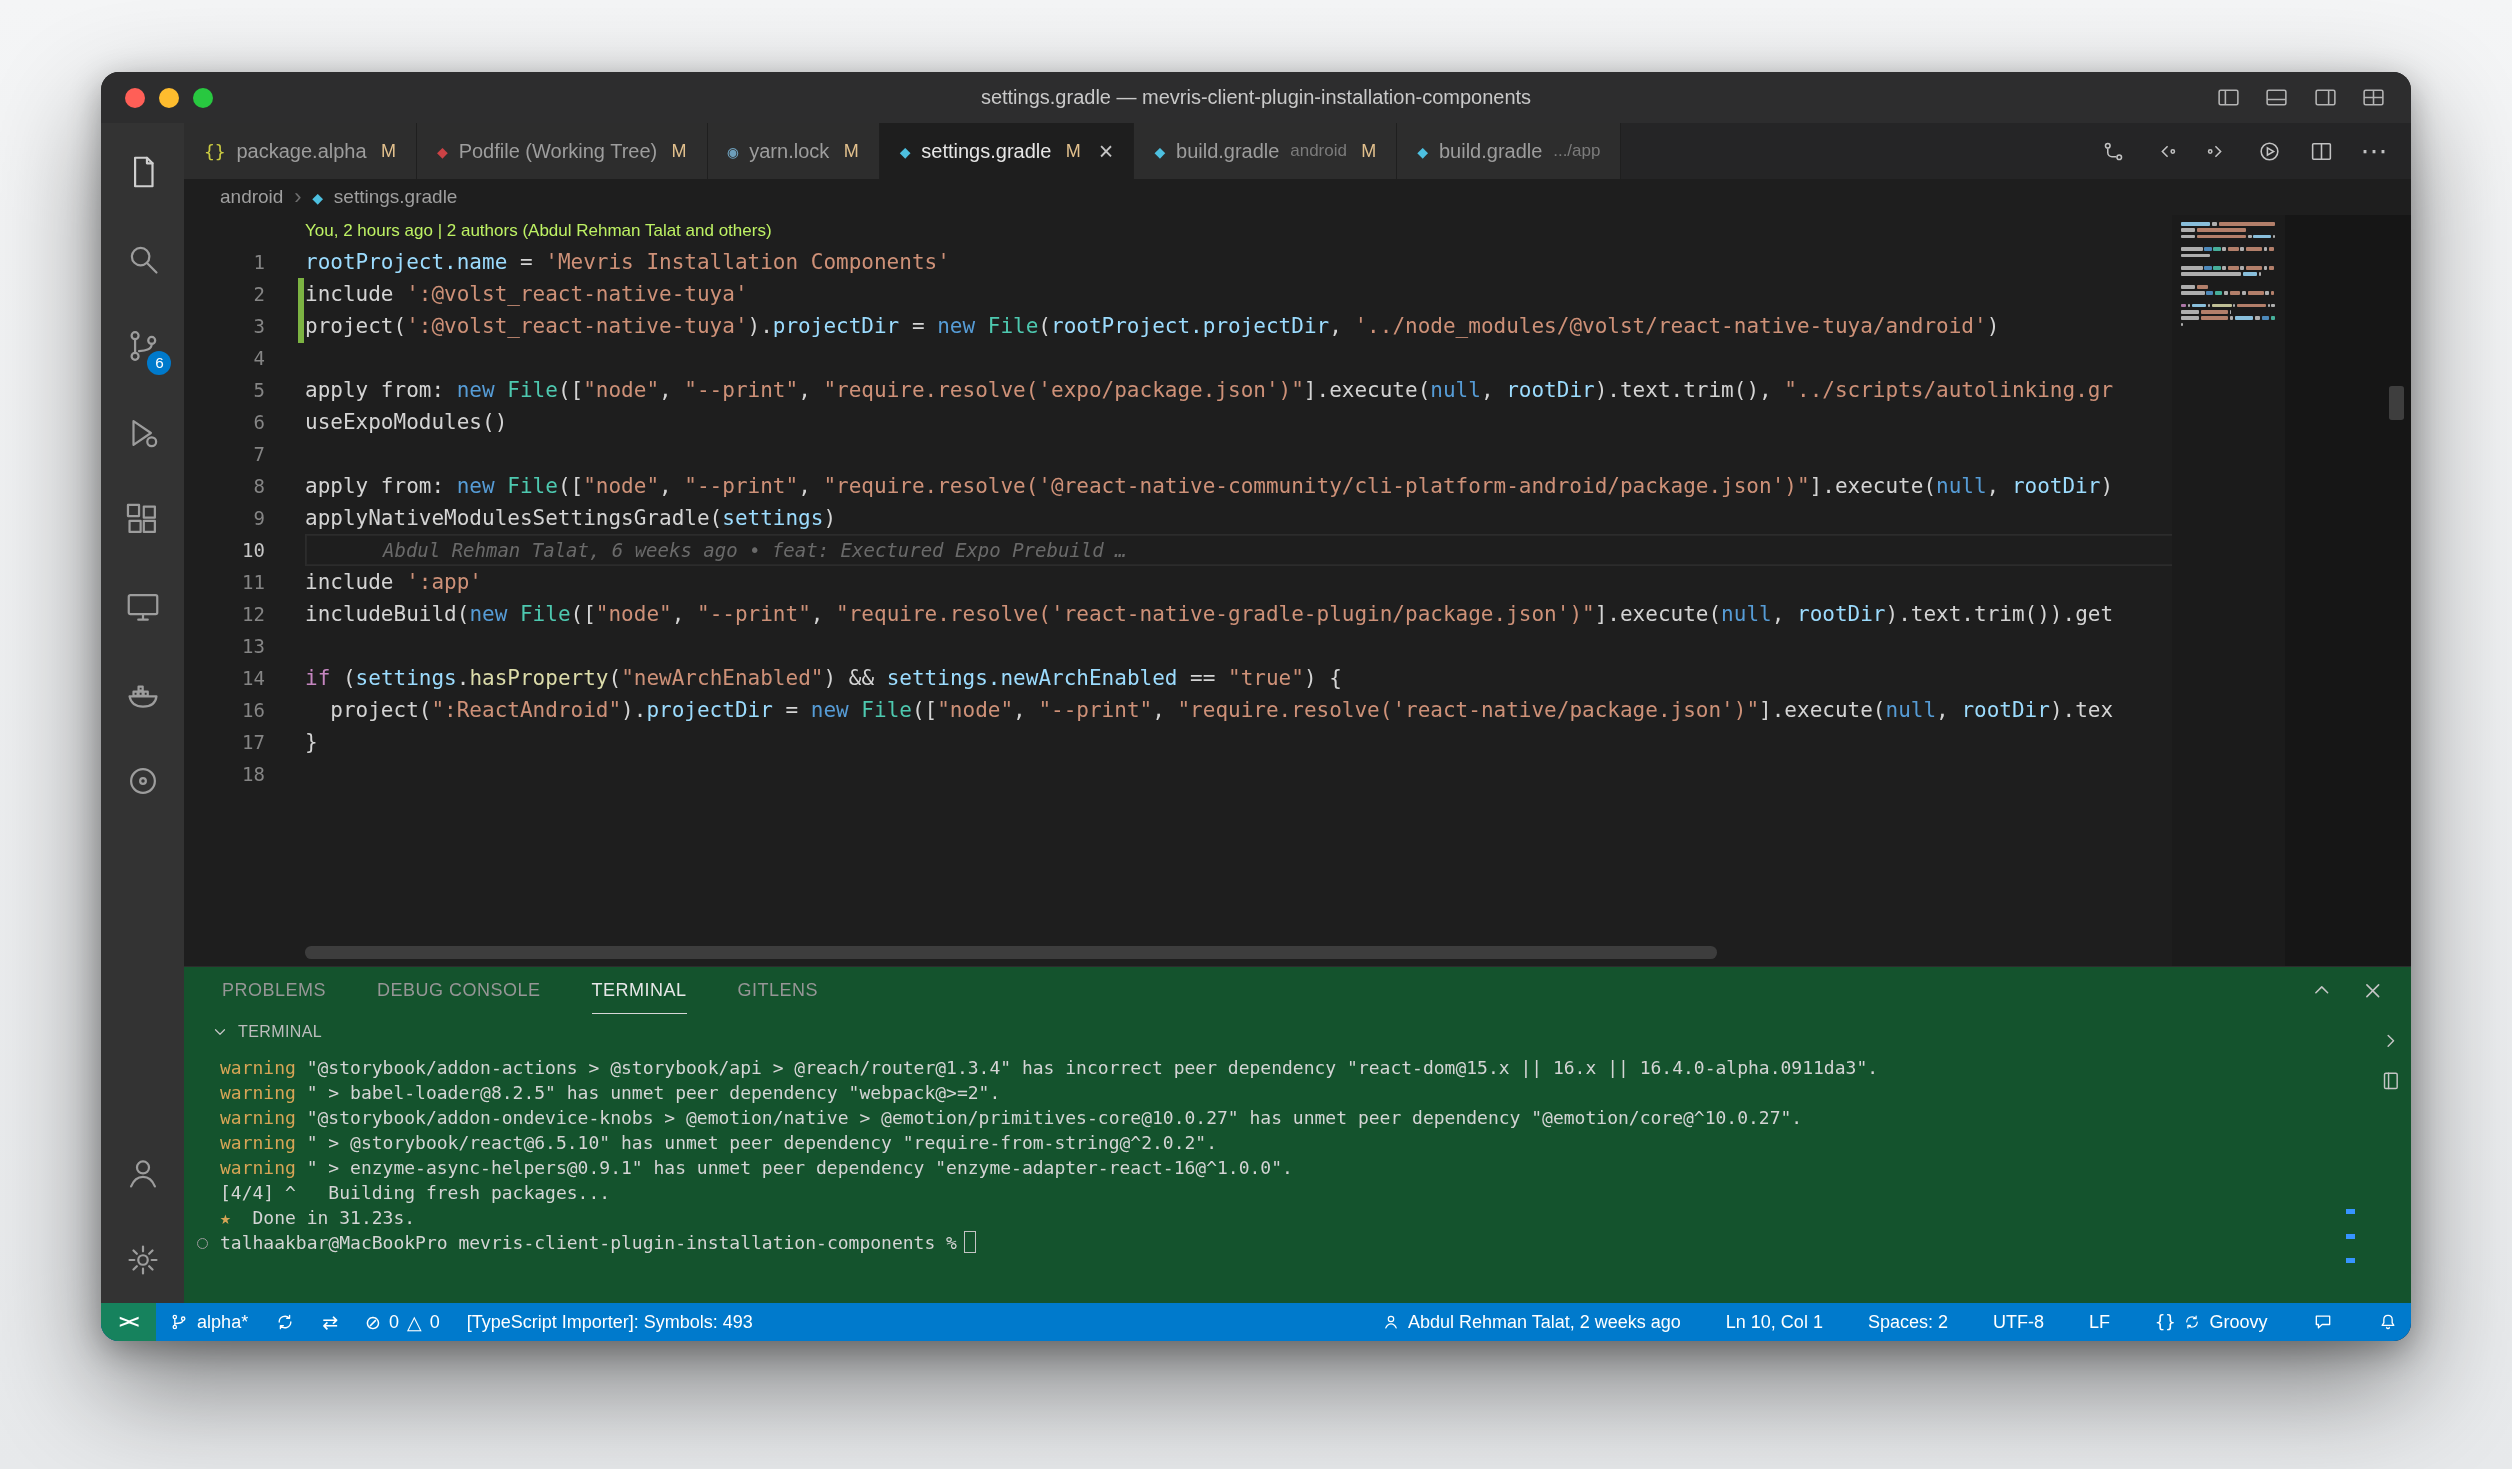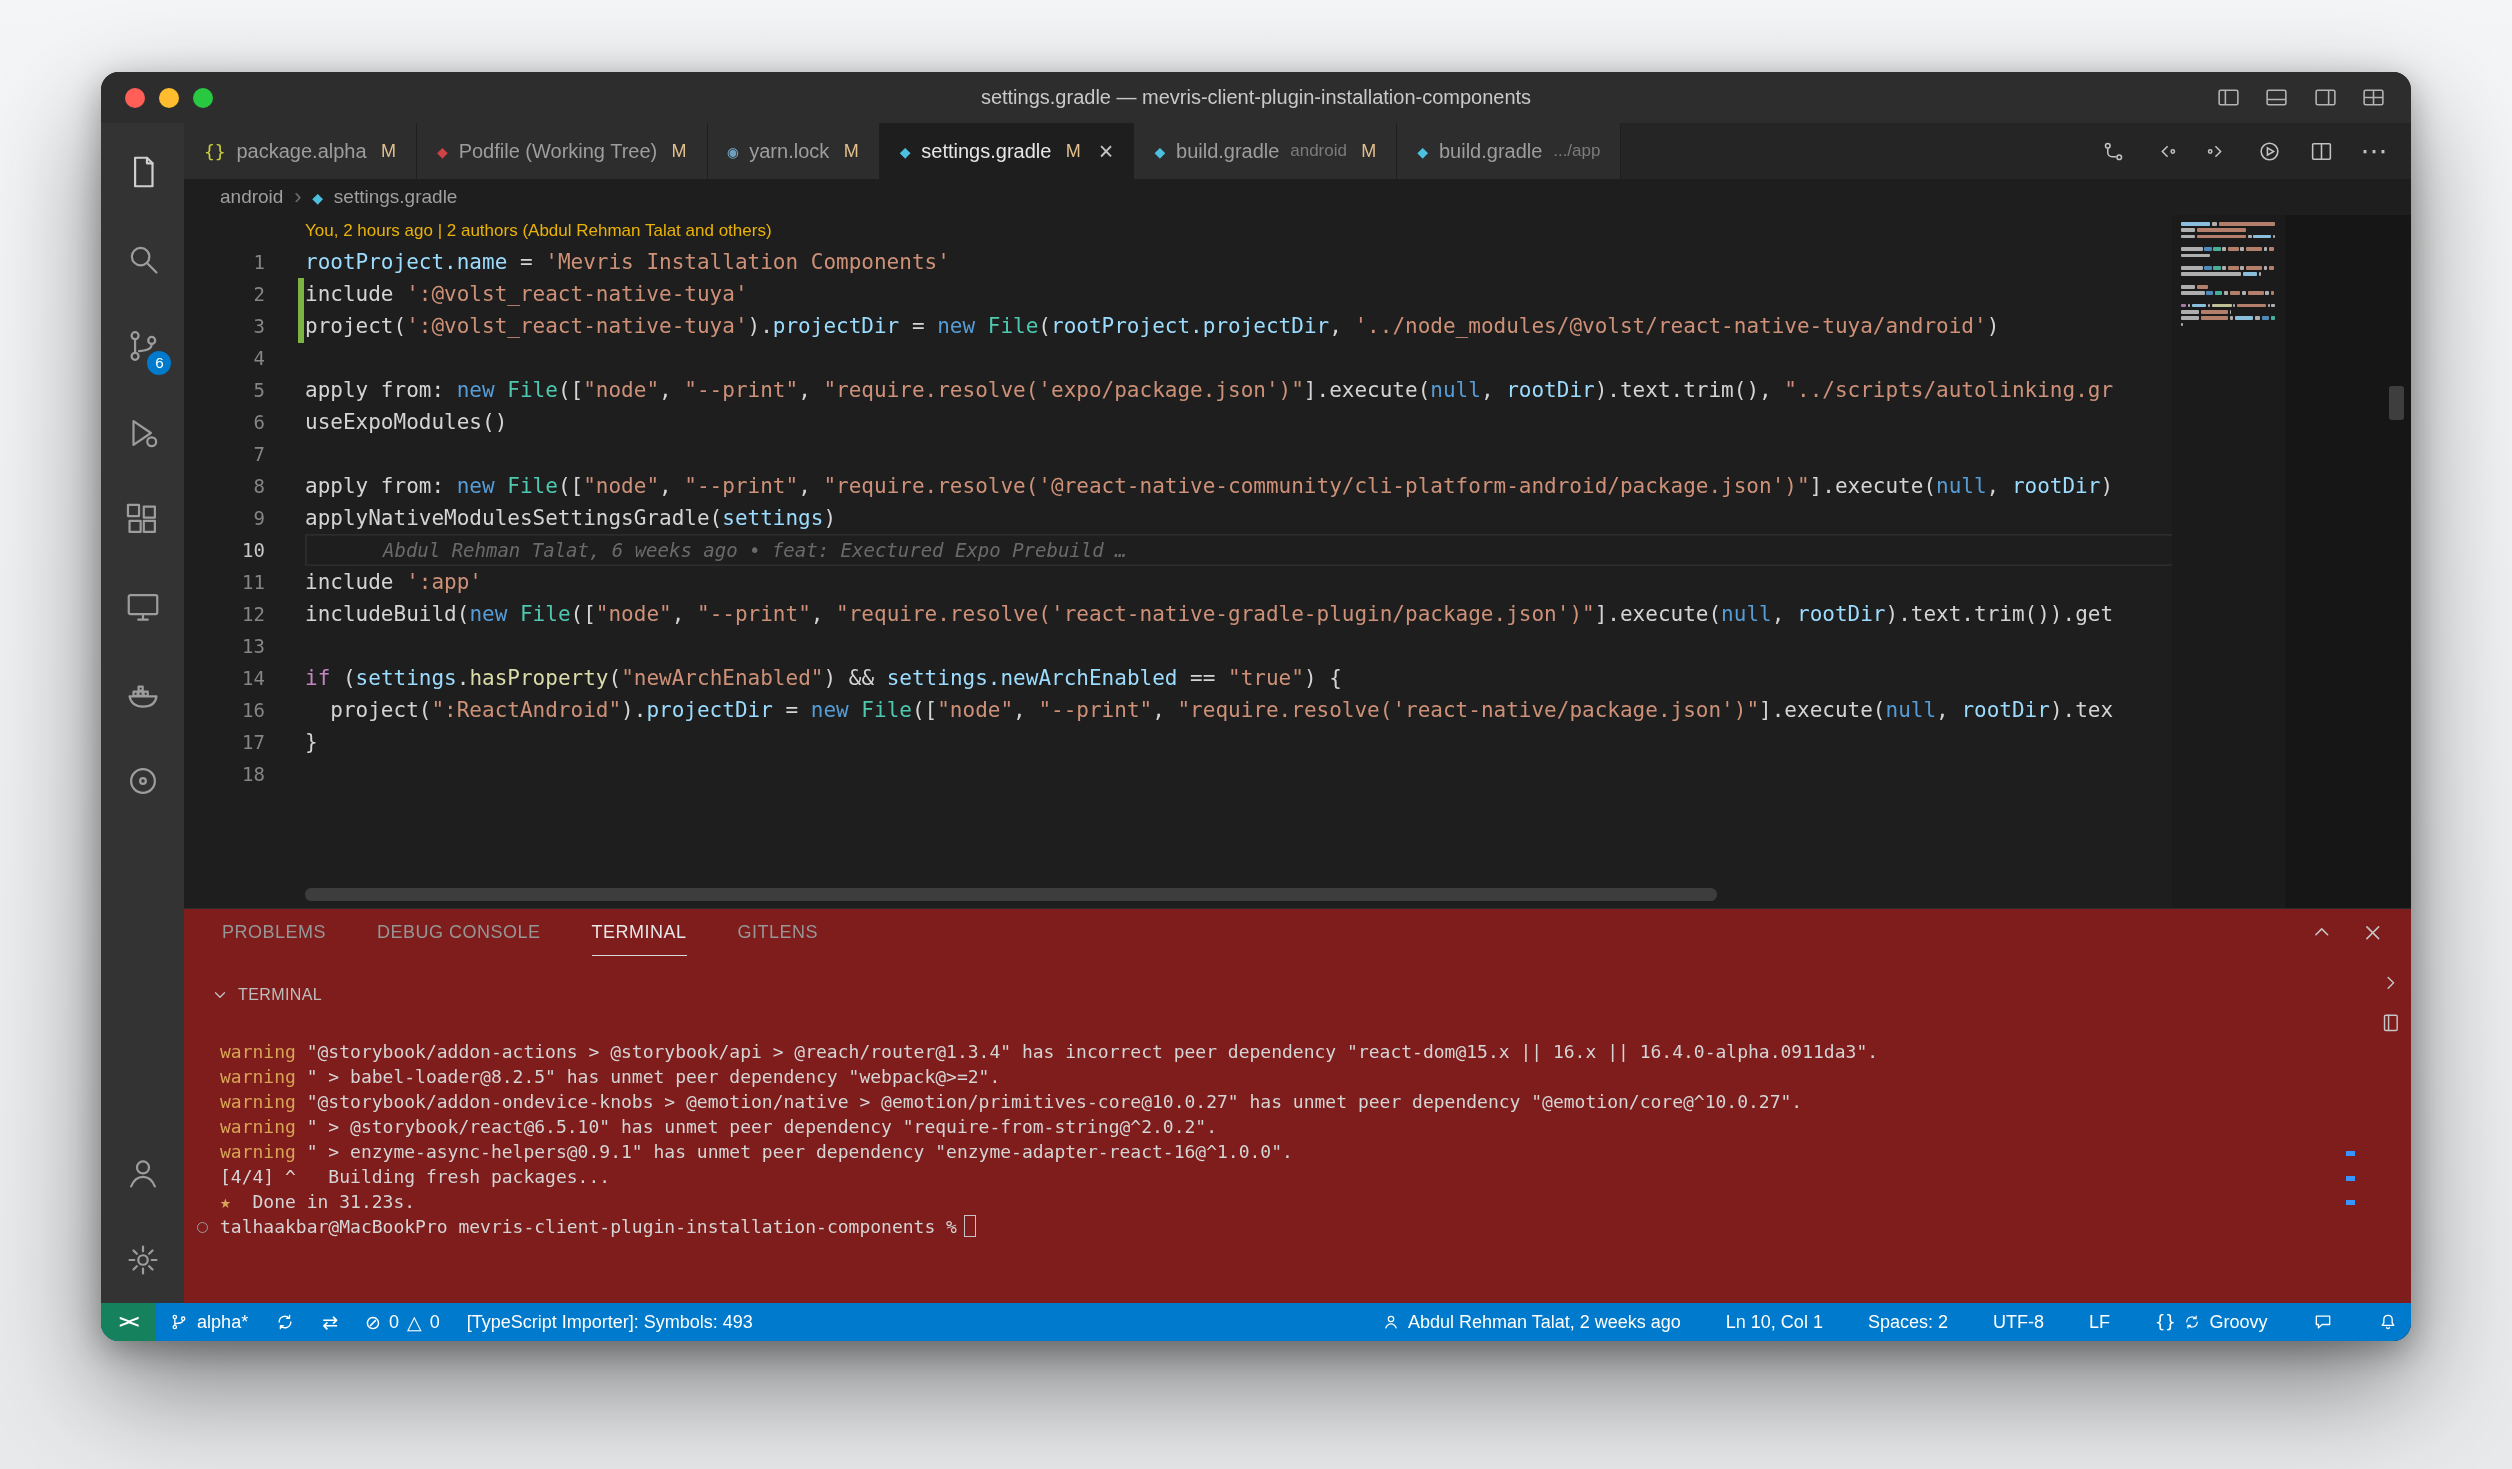--- a/index.html
+++ b/index.html
@@ -47,42 +47,42 @@
   .tab-actions .tico svg { stroke:#c2c2c2; }
   .more-glyph { color:#c2c2c2; font-size:27px; line-height:1; }
 
   
   .breadcrumbs { height:36px; flex:0 0 auto; background:#1e1e1e; display:flex; align-items:center;
     padding-left:36px; gap:10.8px; color:#9f9f9f; font-size:19px; }
   .bc-sep { color:#6f6f6f; font-size:21.7px; }
 
   
   .editor { flex:1; position:relative; background:#1e1e1e; overflow:hidden; min-height:0; }
-  .codelens { height:31px; line-height:31px; margin-left:121px; color:#eab308; font-size:17px; }
+  .codelens { height:31px; line-height:31px; margin-left:121px; color:#bef264; font-size:17px; }
   .line { display:flex; height:32px; line-height:32px; font-family:"DejaVu Sans Mono",monospace; font-size:21px; white-space:pre; }
   .line .num { flex:0 0 121px; text-align:right; padding-right:40px; color:#858585; font-size:19px; }
   .line.current .num { color:#c6c6c6; }
   .line .content { flex:1; min-width:0; }
   .line.current .content { box-shadow:inset 0 0 0 1.8px #2c2c2c; }
   .tk-fg{color:#d4d4d4}.tk-str{color:#ce9178}.tk-kw{color:#569cd6}.tk-ctrl{color:#c586c0}
   .tk-var{color:#9cdcfe}.tk-fn{color:#dcdcaa}.tk-cls{color:#4ec9b0}
   .blame-inline { color:#6a6a6a; font-style:italic; padding-left:78px; font-size:19px; }
   .gutter-change { position:absolute; left:114px; top:63px; width:6.3px; height:65px; background:#7cb342; }
 
   .minimap { position:absolute; top:0; right:0; width:239px; height:100%; background:#1b1b1b; }
   #mini-lines { position:absolute; left:9px; top:7.2px; width:97px; }
   .mrow { height:3.6px; margin-bottom:2.7px; display:flex; gap:1.8px; }
   .mseg { height:100%; border-radius:0.9px; opacity:.85; display:inline-block; }
   .mini-shade { position:absolute; top:0; right:0; width:126px; height:100%; background:#161616; }
   .mini-slider { position:absolute; right:7.2px; top:171px; width:14.4px; height:34px; background:#3e3e3e; border-radius:2.7px; }
   .hscroll { position:absolute; left:121px; bottom:7.2px; width:1412px; height:12.6px; background:rgba(121,121,121,.35); border-radius:6.3px; }
 
   
-  .panel { height:395px; flex:0 0 auto; background:#7f1d1d; border-top:0.9px solid #2c2c2c;
-    display:flex; flex-direction:column; position:relative;gap:21px; }
+  .panel { height:337px; flex:0 0 auto; background:#14532d; border-top:0.9px solid #2c2c2c;
+    display:flex; flex-direction:column; position:relative; }
   .panel-tabs { height:47px; flex:0 0 auto; display:flex; align-items:stretch; padding-left:38px; gap:51px; }
   .ptab { display:flex; align-items:center; font-size:18px; letter-spacing:0.5px; color:#969696;
     border-bottom:1.8px solid transparent; }
   .ptab.active { color:#e7e7e7; border-color:#d7d7d7; }
   .panel-actions { margin-left:auto; display:flex; align-items:center; gap:27px; padding-right:27px; }
   .panel-actions svg, .term-icons svg { stroke:#c5c5c5; fill:none; stroke-width:1.6; stroke-linecap:round; stroke-linejoin:round; display:block; }
   .term-header { height:36px; flex:0 0 auto; display:flex; align-items:center; gap:9px; padding-left:27px;
     color:#bdbdbd; font-size:16px; letter-spacing:0.4px; }
   .terminal { flex:1; padding:5.4px 0 0 36px; font-family:"DejaVu Sans Mono",monospace; font-size:18px;
     line-height:25px; color:#cccccc; overflow:hidden; }

